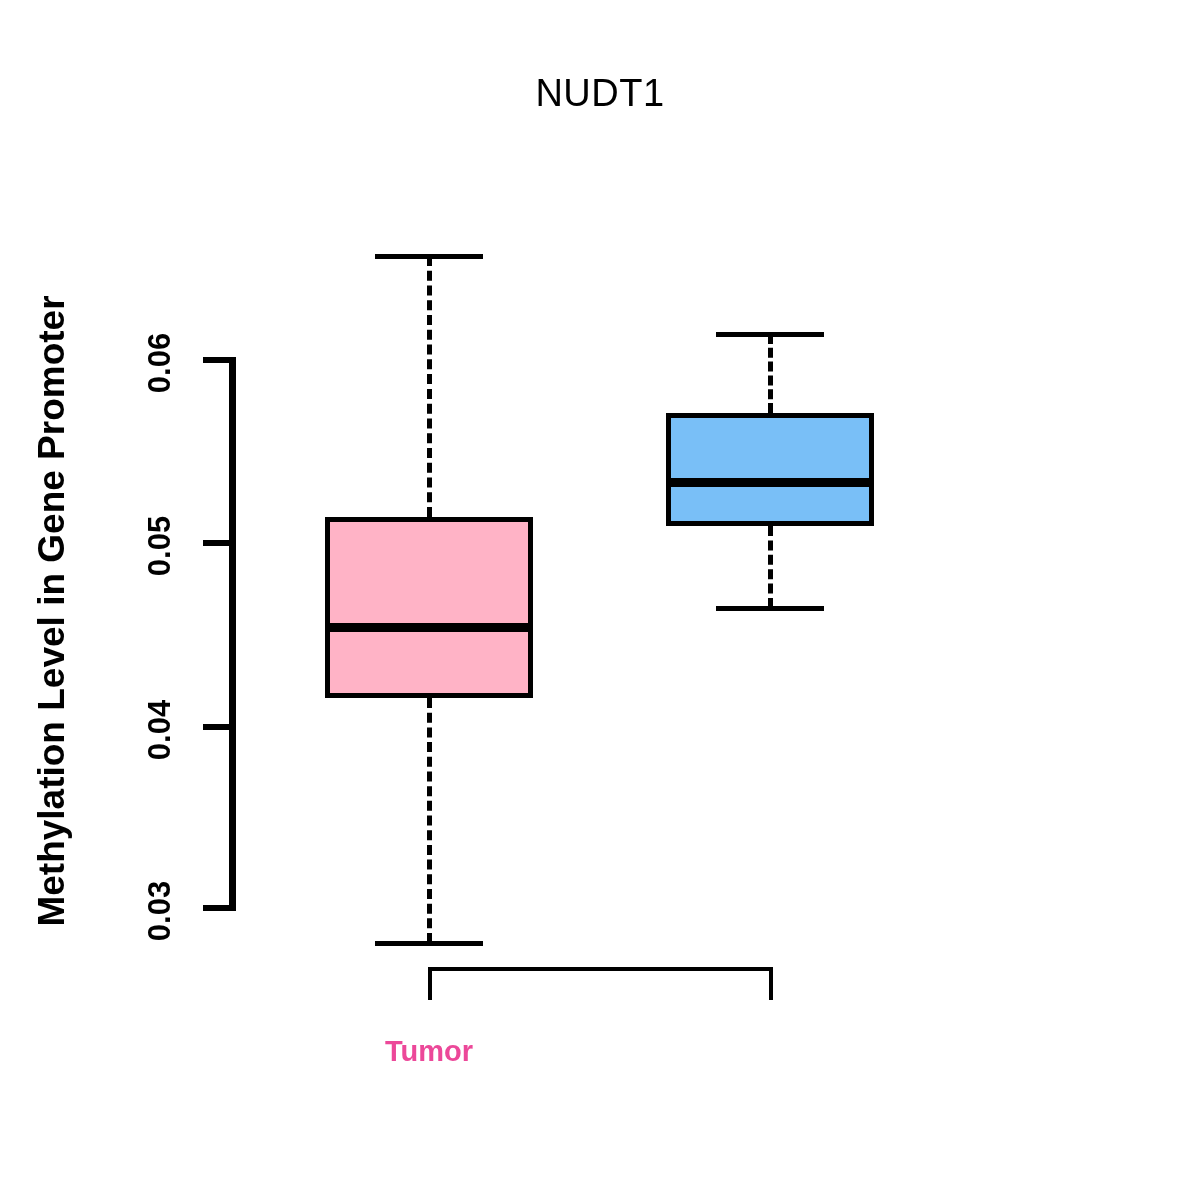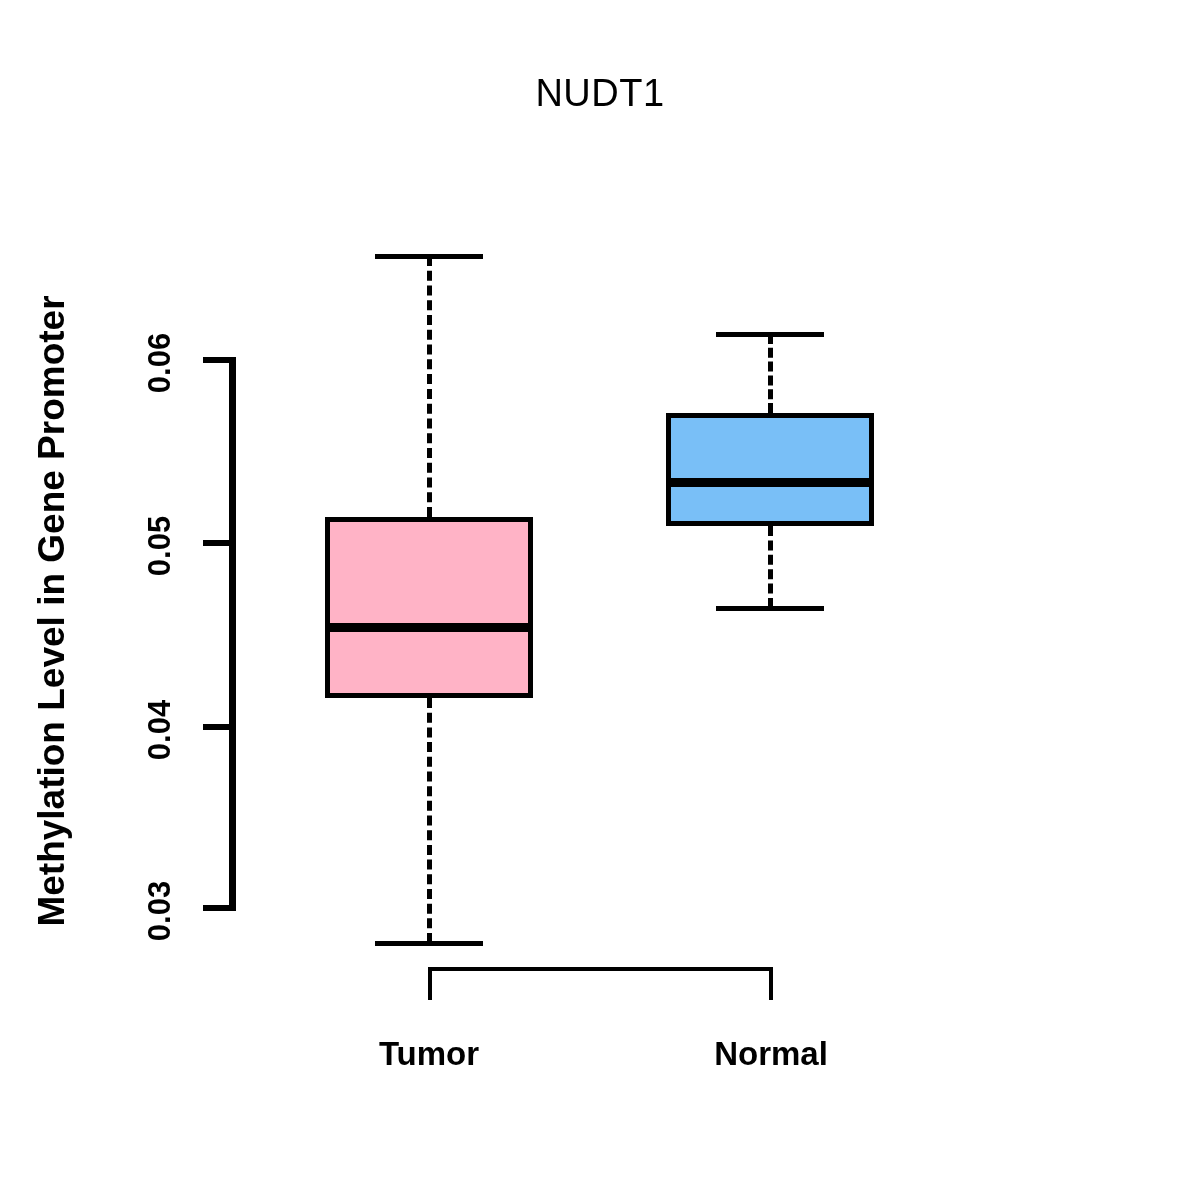--- a/index.html
+++ b/index.html
@@ -92,23 +92,23 @@
     background: #000000;
   }
   #xaxis-end-left  { left: 428px; }
   #xaxis-end-right { left: 769px; }
 
   .xtick-label {
     position: absolute;
     top: 1035px;
     width: 300px;
     text-align: center;
-    font-size: 33px;
+    font-size: 29px;
     font-weight: bold;
-    color: #000000;
+    color: #ec4899;
   }
 
   
   .box-rect {
     position: absolute;
     border: 5px solid #000000;
     box-sizing: border-box;
   }
   .median-line {
     position: absolute;
@@ -145,21 +145,20 @@
   <div class="ytick-label" style="left:100px; top:345px;">0.06</div>
   <div class="ytick-label" style="left:100px; top:528px;">0.05</div>
   <div class="ytick-label" style="left:100px; top:712px;">0.04</div>
   <div class="ytick-label" style="left:100px; top:893px;">0.03</div>
 
   <div id="xaxis-bar"></div>
   <div class="xaxis-end" id="xaxis-end-left"></div>
   <div class="xaxis-end" id="xaxis-end-right"></div>
 
   <div class="xtick-label" style="left:279px;">Tumor</div>
-  <div class="xtick-label" style="left:621px;">Normal</div>
 
   <div id="boxes-layer">
       <div class="whisker-line" style="left: 427px; top: 255.88px; height: 261.213px;"></div>
       <div class="whisker-cap" style="left: 375px; top: 253.88px; width: 108px;"></div>
       <div class="whisker-line" style="left: 427px; top: 697.933px; height: 244.773px;"></div>
       <div class="whisker-cap" style="left: 375px; top: 940.707px; width: 108px;"></div>
       <div class="box-rect" style="left: 325px; top: 517.093px; width: 208px; height: 180.84px; background: rgb(255, 179, 198);"></div>
       <div class="median-line" style="left: 325px; top: 622.693px; width: 208px;"></div>
       <div class="whisker-line" style="left: 768px; top: 334.427px; height: 78.5467px;"></div>
       <div class="whisker-cap" style="left: 716px; top: 332.427px; width: 108px;"></div>

